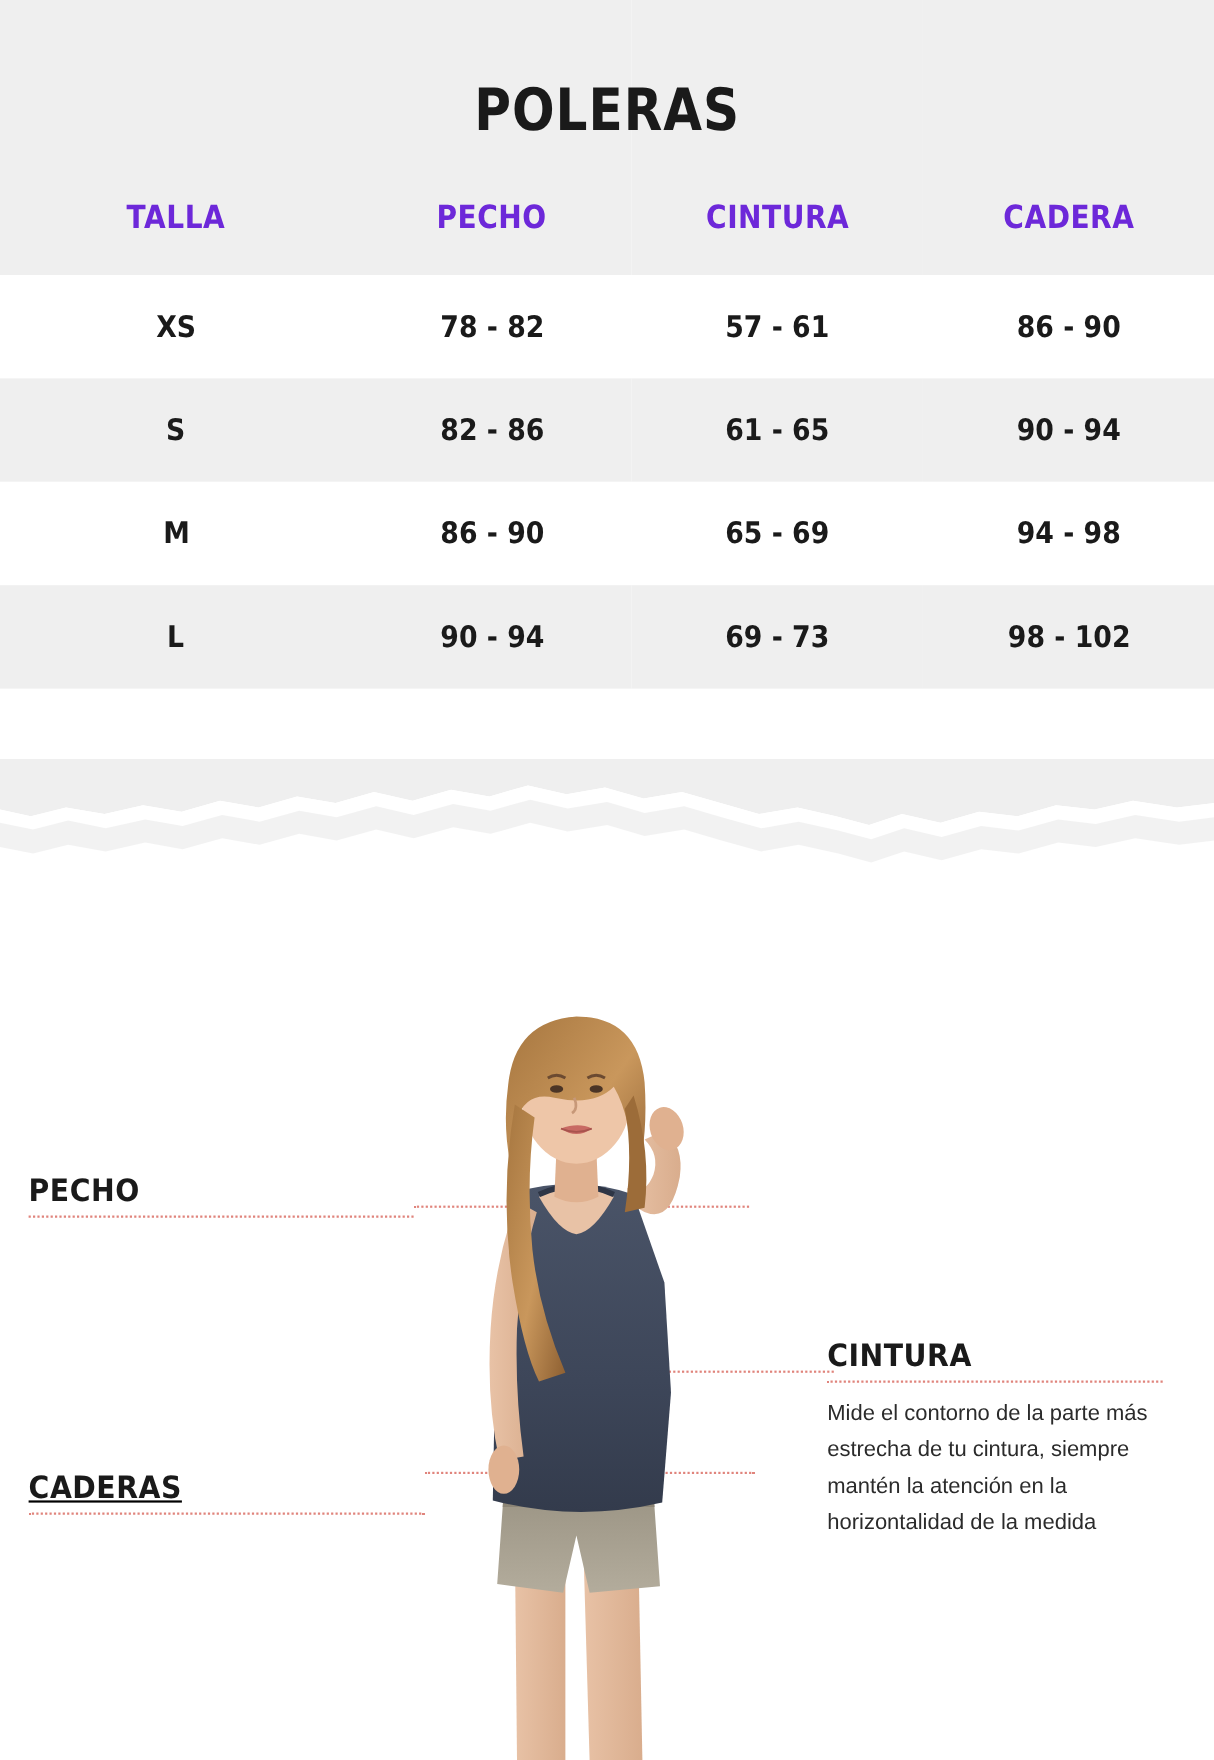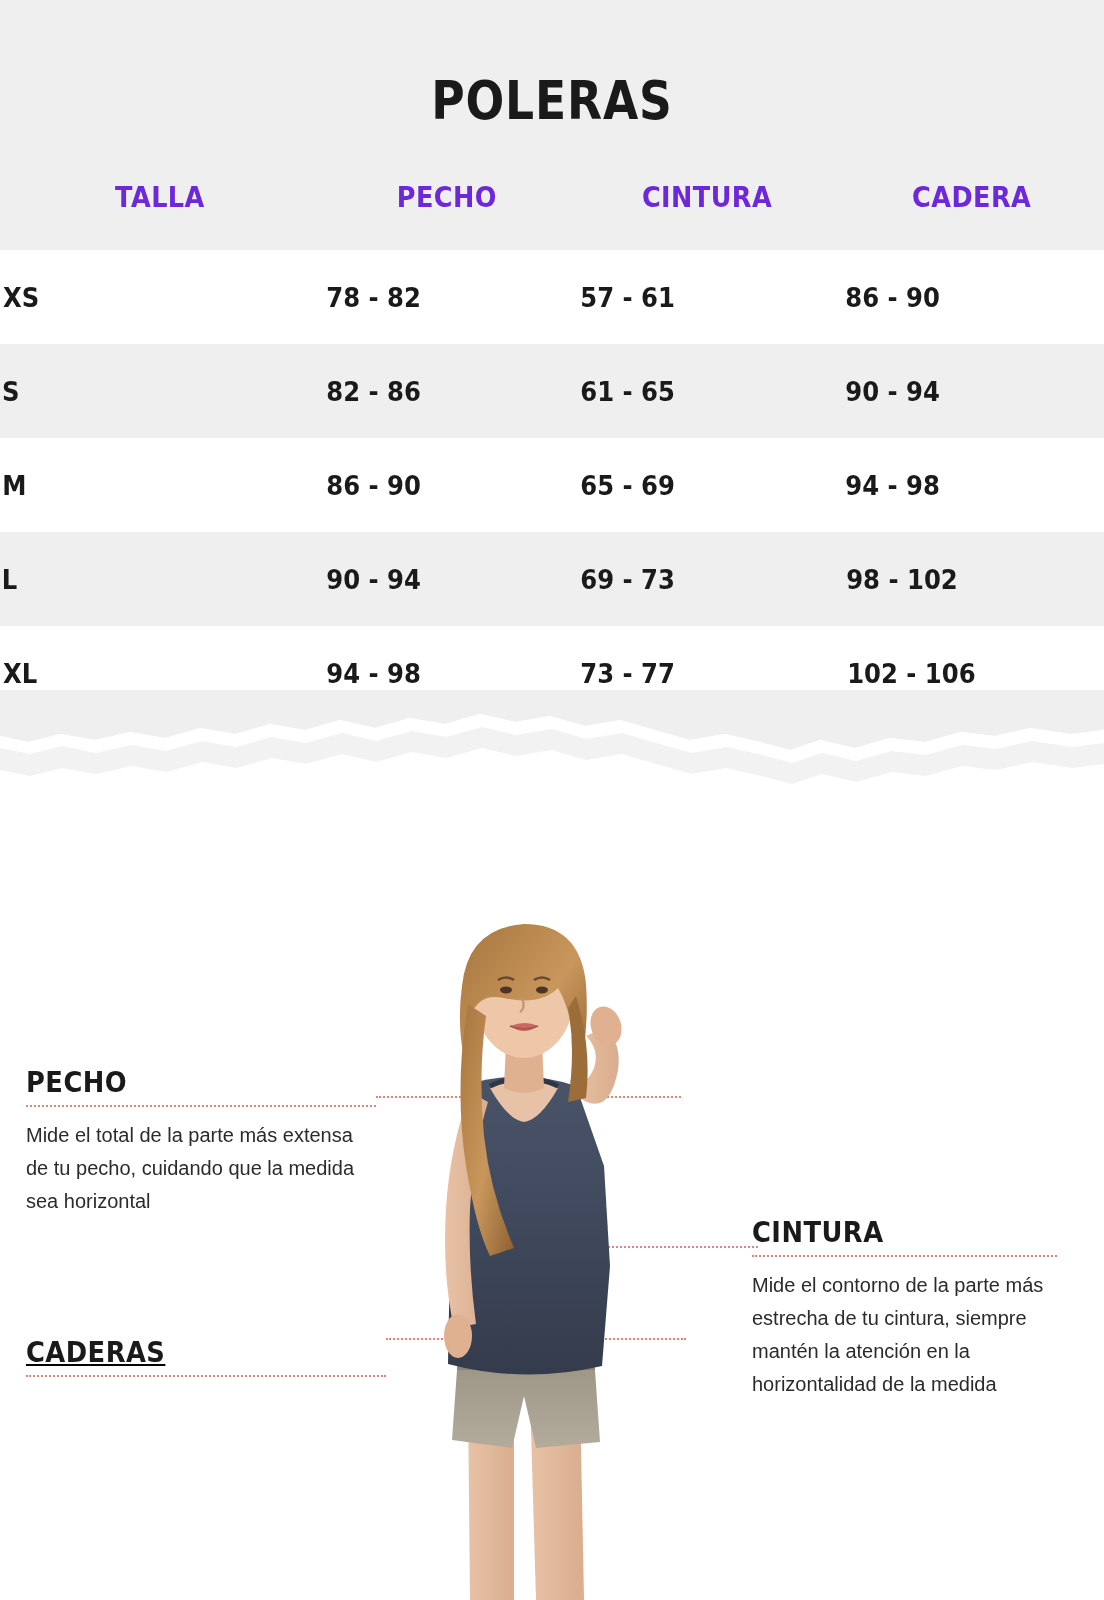--- a/index.html
+++ b/index.html
@@ -57,21 +57,21 @@
     font-size: 29px;
     letter-spacing: 0.5px;
     color: #6d28d9;
     transform: none;
   }
   table.size-table thead th span { display: inline-block; transform: scaleX(0.88); }
   table.size-table tbody tr { height: 94px; }
   table.size-table tbody tr:nth-child(odd) { background: #ffffff; }
   table.size-table tbody tr:nth-child(even) { background: #efefef; }
   table.size-table tbody td {
-    text-align: left;
+    text-align: center;
     font-family: "DejaVu Sans", sans-serif;
     font-weight: bold;
     font-size: 27px;
     color: #1a1a1a;
   }
   table.size-table tbody td span { display: inline-block; transform: scaleX(0.9); }
   .col-talla { width: 29%; }
   .col-pecho { width: 23%; }
   .col-cintura { width: 24%; }
   .col-cadera { width: 24%; }
@@ -189,26 +189,20 @@
           <td><span>86 - 90</span></td>
           <td><span>65 - 69</span></td>
           <td><span>94 - 98</span></td>
         </tr>
         <tr>
           <td><span>L</span></td>
           <td><span>90 - 94</span></td>
           <td><span>69 - 73</span></td>
           <td><span>98 - 102</span></td>
         </tr>
-        <tr>
-          <td><span>XL</span></td>
-          <td><span>94 - 98</span></td>
-          <td><span>73 - 77</span></td>
-          <td><span>102 - 106</span></td>
-        </tr>
       </tbody>
     </table>
 
     <div class="chart-title">POLERAS</div>
 
     <svg class="torn" viewBox="0 0 1104 130" preserveAspectRatio="none">
       <path fill="#efefef" d="M0,0 L1104,0 L1104,40 L1070,44 L1030,38 L995,46 L960,42 L925,52 L890,48 L855,58 L820,50 L790,60 L760,52 L725,44 L690,50 L655,40 L620,30 L585,36 L550,26 L515,32 L480,24 L445,34 L410,28 L375,38 L340,30 L305,40 L270,34 L235,44 L200,38 L165,48 L130,42 L95,50 L60,44 L28,52 L0,46 Z"></path>
       <path fill="#ffffff" d="M0,46 L28,52 L60,44 L95,50 L130,42 L165,48 L200,38 L235,44 L270,34 L305,40 L340,30 L375,38 L410,28 L445,34 L480,24 L515,32 L550,26 L585,36 L620,30 L655,40 L690,50 L725,44 L760,52 L790,60 L820,50 L855,58 L890,48 L925,52 L960,42 L995,46 L1030,38 L1070,44 L1104,40 L1104,130 L0,130 Z"></path>
       <path fill="#e8e8e8" d="M0,58 L30,64 L62,56 L96,63 L132,55 L166,61 L202,51 L236,57 L272,47 L306,53 L342,43 L376,51 L412,41 L446,47 L482,37 L516,45 L552,39 L586,49 L622,43 L656,53 L692,63 L726,57 L762,65 L792,73 L822,63 L856,71 L892,61 L926,65 L962,55 L996,59 L1032,51 L1072,57 L1104,53 L1104,74 L1072,78 L1032,72 L996,80 L962,76 L926,86 L892,82 L856,92 L822,84 L792,94 L762,86 L726,78 L692,84 L656,74 L622,64 L586,70 L552,60 L516,66 L482,58 L446,68 L412,62 L376,72 L342,64 L306,74 L272,68 L236,78 L202,72 L166,82 L132,76 L96,84 L62,78 L30,86 L0,80 Z" opacity="0.55"></path>
     </svg>
@@ -272,21 +266,20 @@
       <path d="M192,190 Q206,200 220,190 Q208,184 192,190 Z" fill="#c86a63"></path>
       <path d="M192,190 Q206,196 220,190" stroke="#a8534d" stroke-width="1.6" fill="none"></path>
 
       <ellipse cx="140" cy="500" rx="14" ry="22" fill="#e0b190"></ellipse>
       <ellipse cx="288" cy="190" rx="15" ry="20" fill="#e0b190" transform="rotate(-18 288 190)"></ellipse>
     </svg>
 
     <div class="callout c-pecho">
       <h3>PECHO</h3>
       <div class="dotline"></div>
-      <p>Mide el total de la parte más extensa de tu pecho, cuidando que la medida sea horizontal</p>
     </div>
 
     <div class="callout c-caderas">
       <h3>CADERAS</h3>
       <div class="dotline"></div>
     </div>
 
     <div class="callout c-cintura">
       <h3 class="right-al">CINTURA</h3>
       <div class="dotline"></div>

